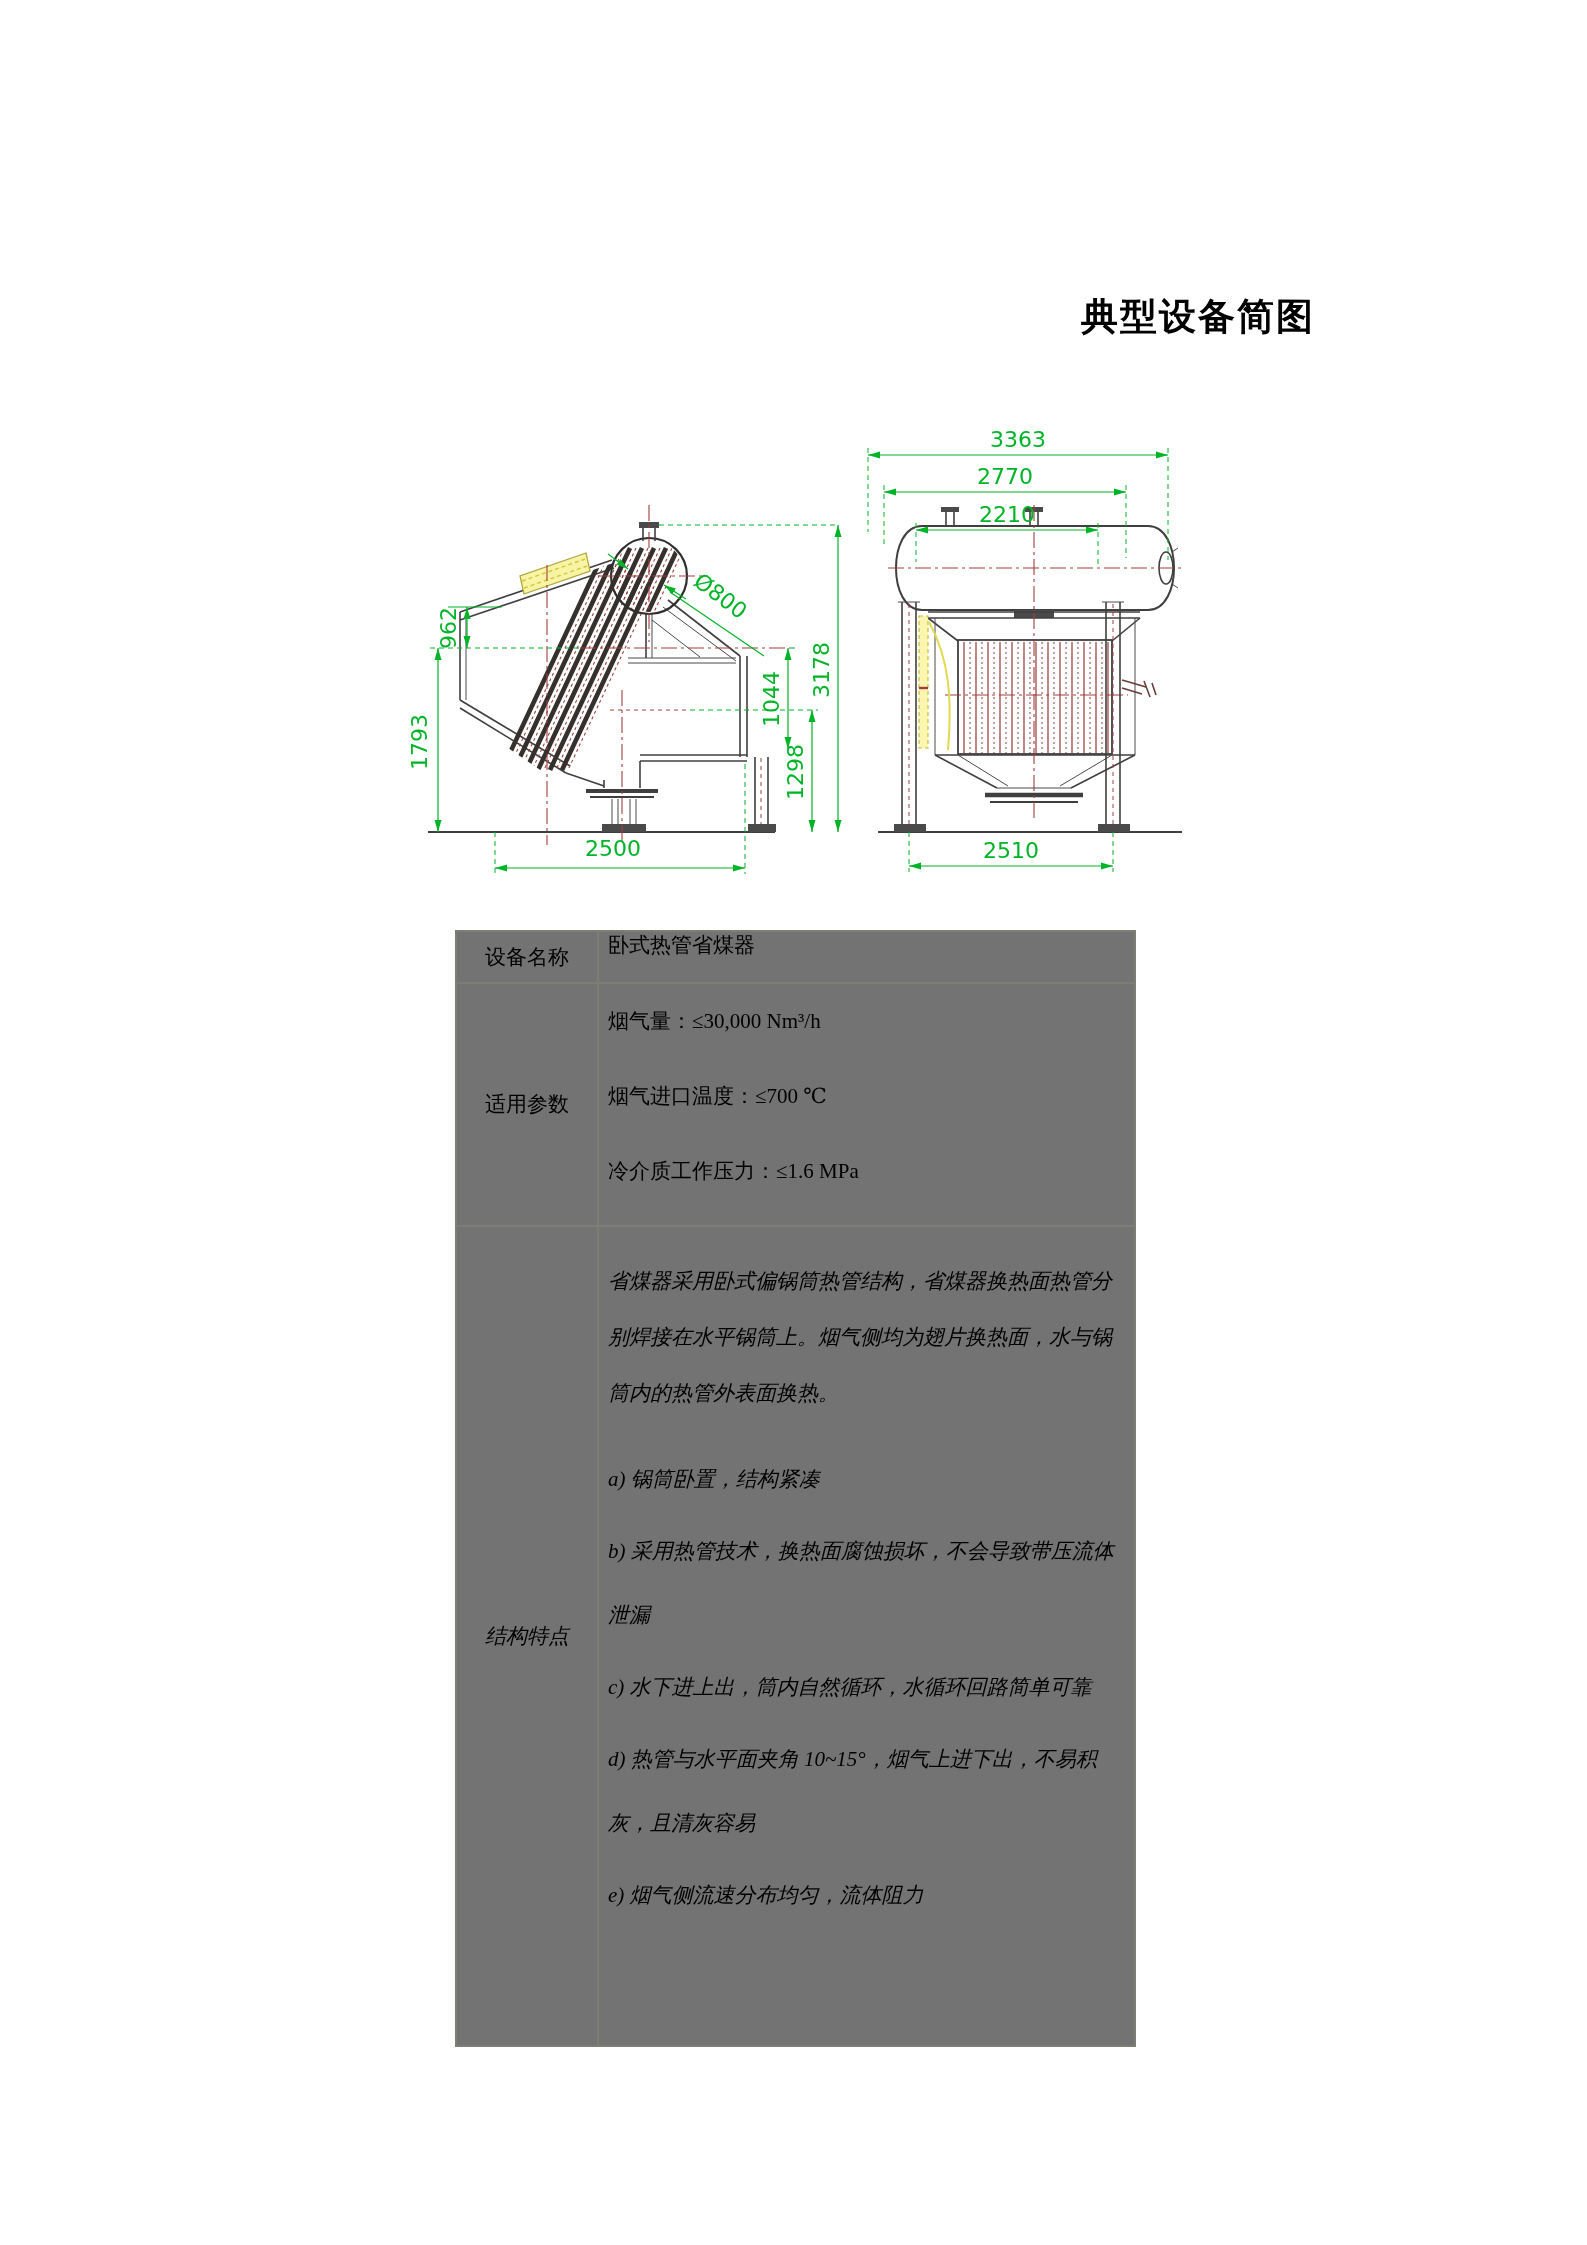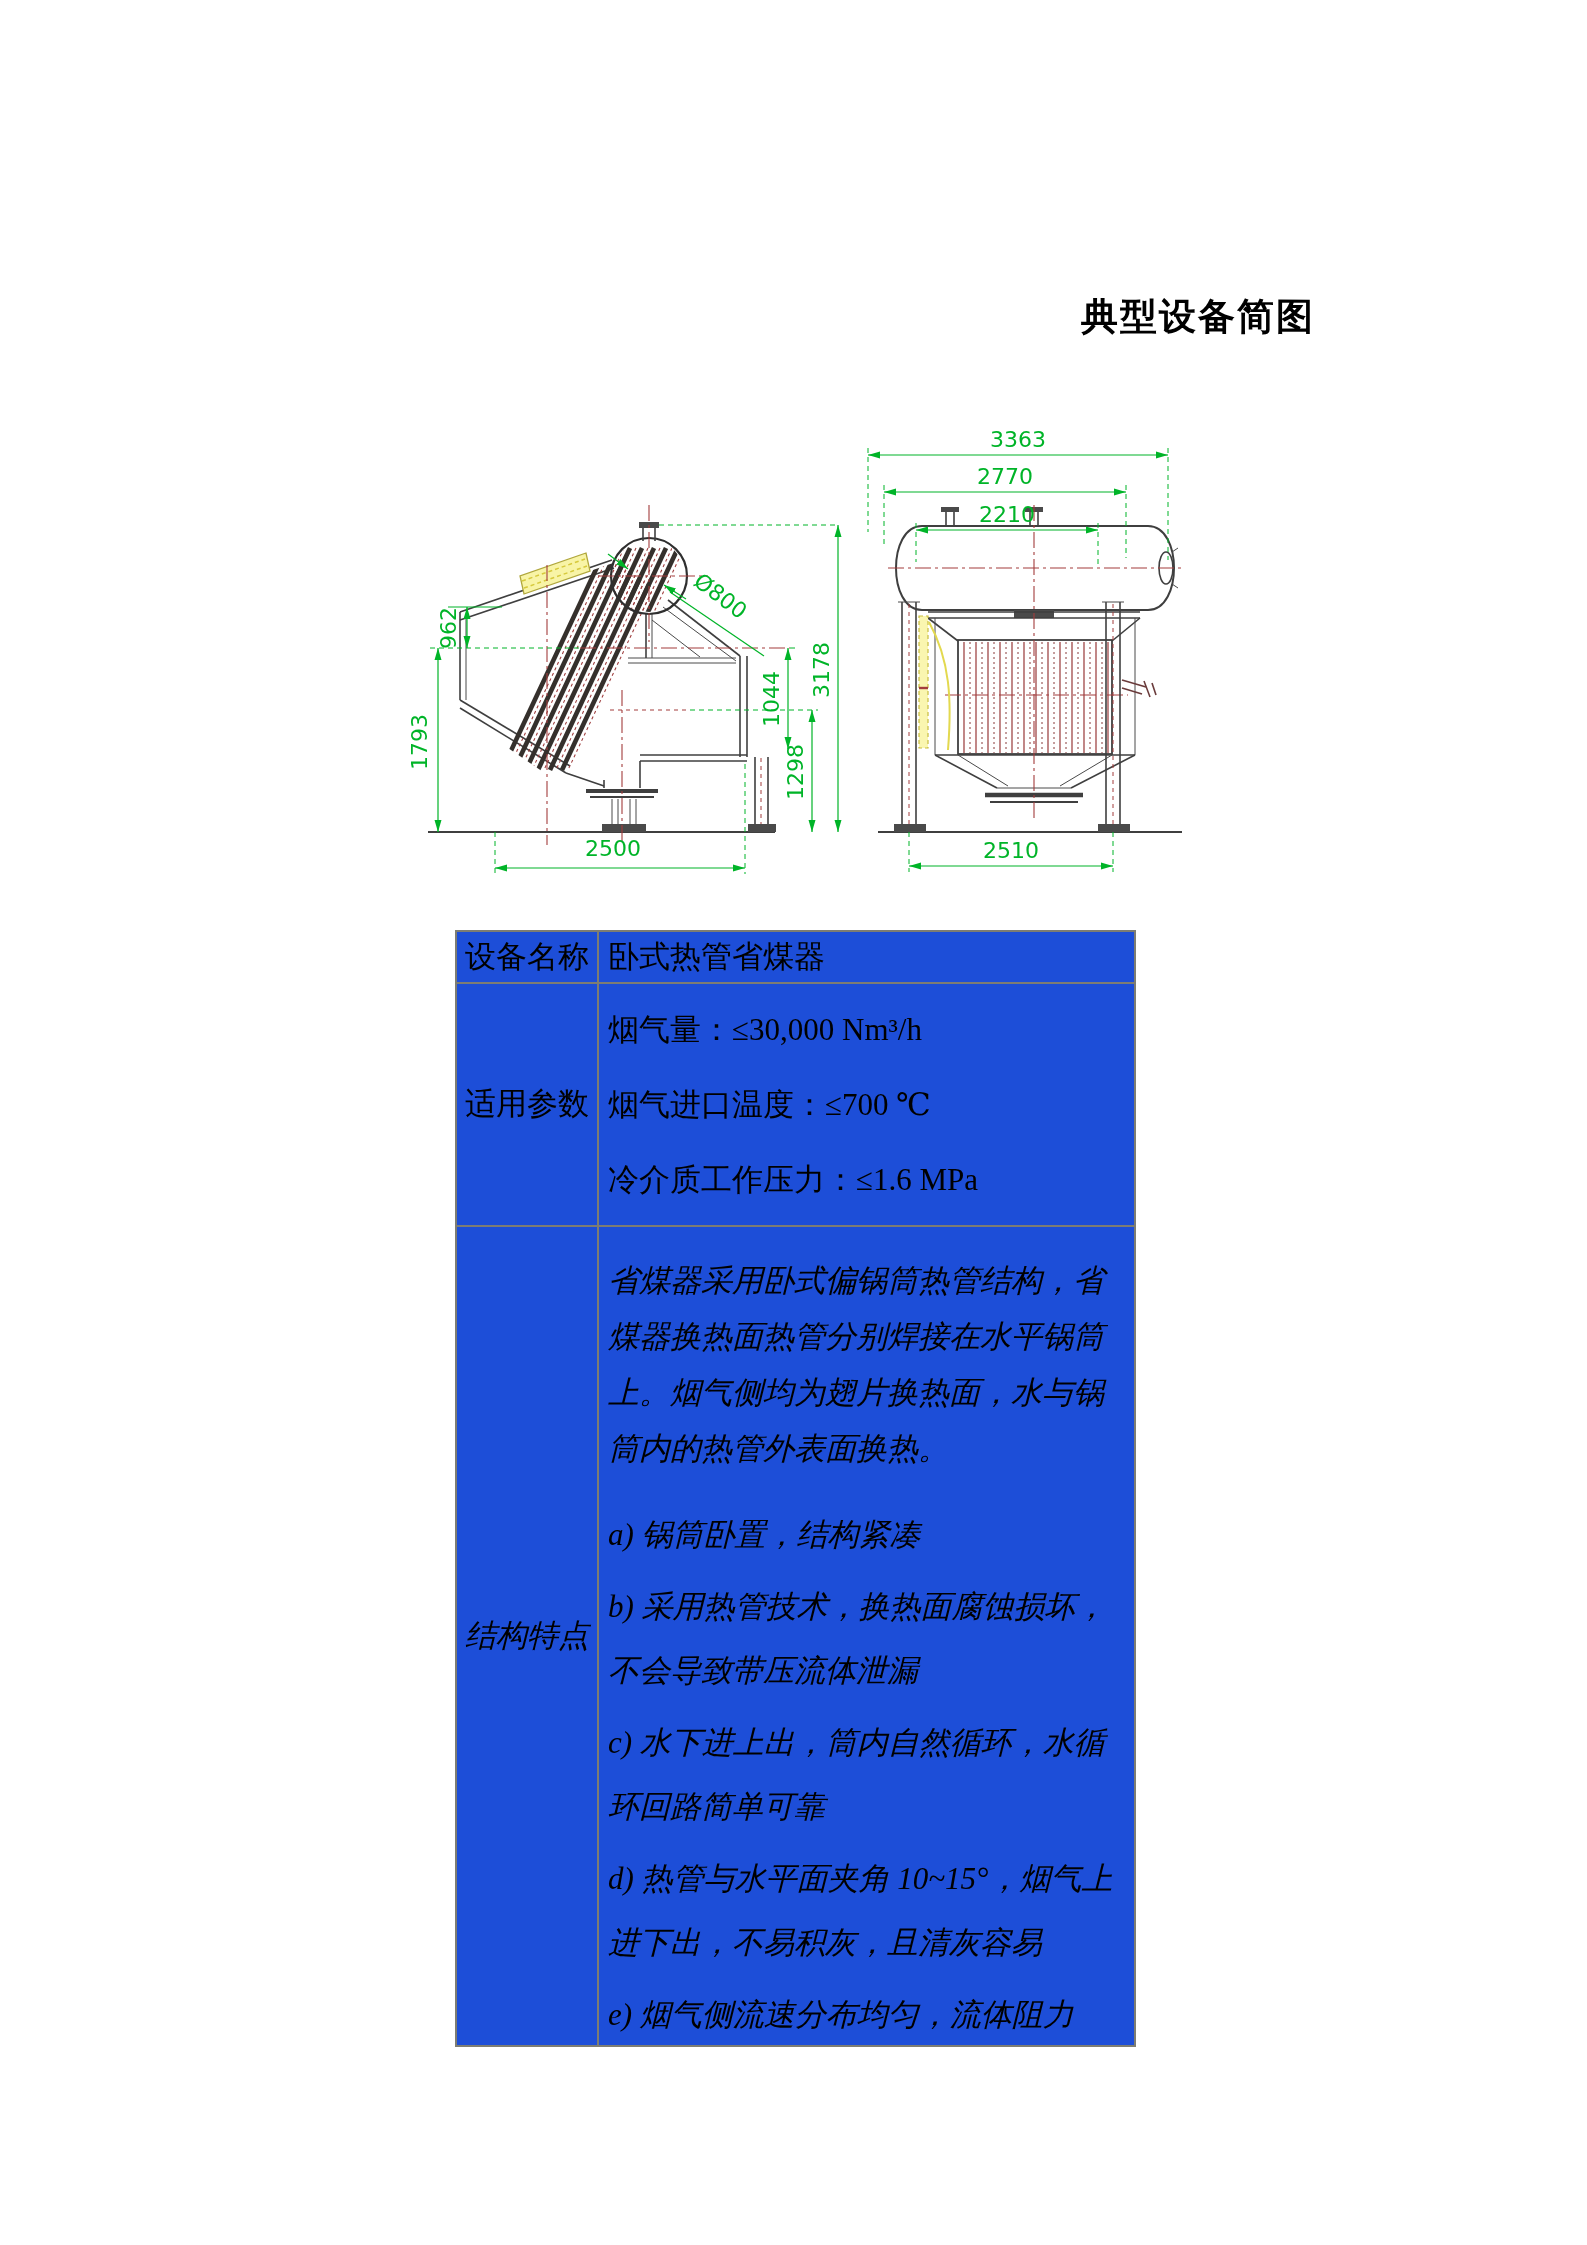--- a/index.html
+++ b/index.html
@@ -15,26 +15,26 @@
   .dim{stroke:#00b428;stroke-width:1.2;fill:none;}
   .dimd{stroke:#00b428;stroke-width:1;fill:none;stroke-dasharray:5 4;}
   .dimtext{fill:#00b428;font-family:"DejaVu Sans",sans-serif;font-size:22px;text-anchor:middle;}
   .cl{stroke:#a33c3c;stroke-width:1.1;fill:none;stroke-dasharray:16 4 3 4;}
   .cld{stroke:#a33c3c;stroke-width:1;fill:none;stroke-dasharray:4 4;}
   .dark{fill:#4a4a4a;stroke:none;}
   .yell{fill:#f8f4a6;stroke:#b0a73c;stroke-width:1.3;}
   
   .spec-table{position:absolute;left:455px;top:930px;width:681px;height:1117px;
       display:grid;grid-template-columns:142px 1fr;grid-template-rows:52px 243px 1fr;
-      border:2px solid #7d7d73;font-size:31px;line-height:1.25;background:#1d4ed8;box-sizing:border-box;}
+      border:2px solid #7d7d73;font-size:21px;line-height:1.25;background:#737373;box-sizing:border-box;}
   .cell{border-right:2px solid #7d7d73;border-bottom:2px solid #7d7d73;box-sizing:border-box;overflow:hidden;}
   .cell:nth-child(2n){border-right:none;}
   .cell.last{border-bottom:none;font-style:italic;}
   .label-cell{display:flex;align-items:center;justify-content:center;text-align:center;}
-  .value-cell{display:flex;flex-direction:column;justify-content:center;padding-left:9px;}
+  .value-cell{display:flex;flex-direction:column;padding-left:9px;}
   .row3-value{display:block;padding:12px 8px 0 9px;}
   .param-line{height:75px;line-height:75px;white-space:nowrap;}
   .intro-p{margin:14px 0 0 0;line-height:56px;}
   .item-p{margin:8px 0 0 0;line-height:64px;}
   .item-p.first{margin-top:26px;}
 </style>
 </head>
 <body>
 
 <div class="title">典型设备简图</div>

